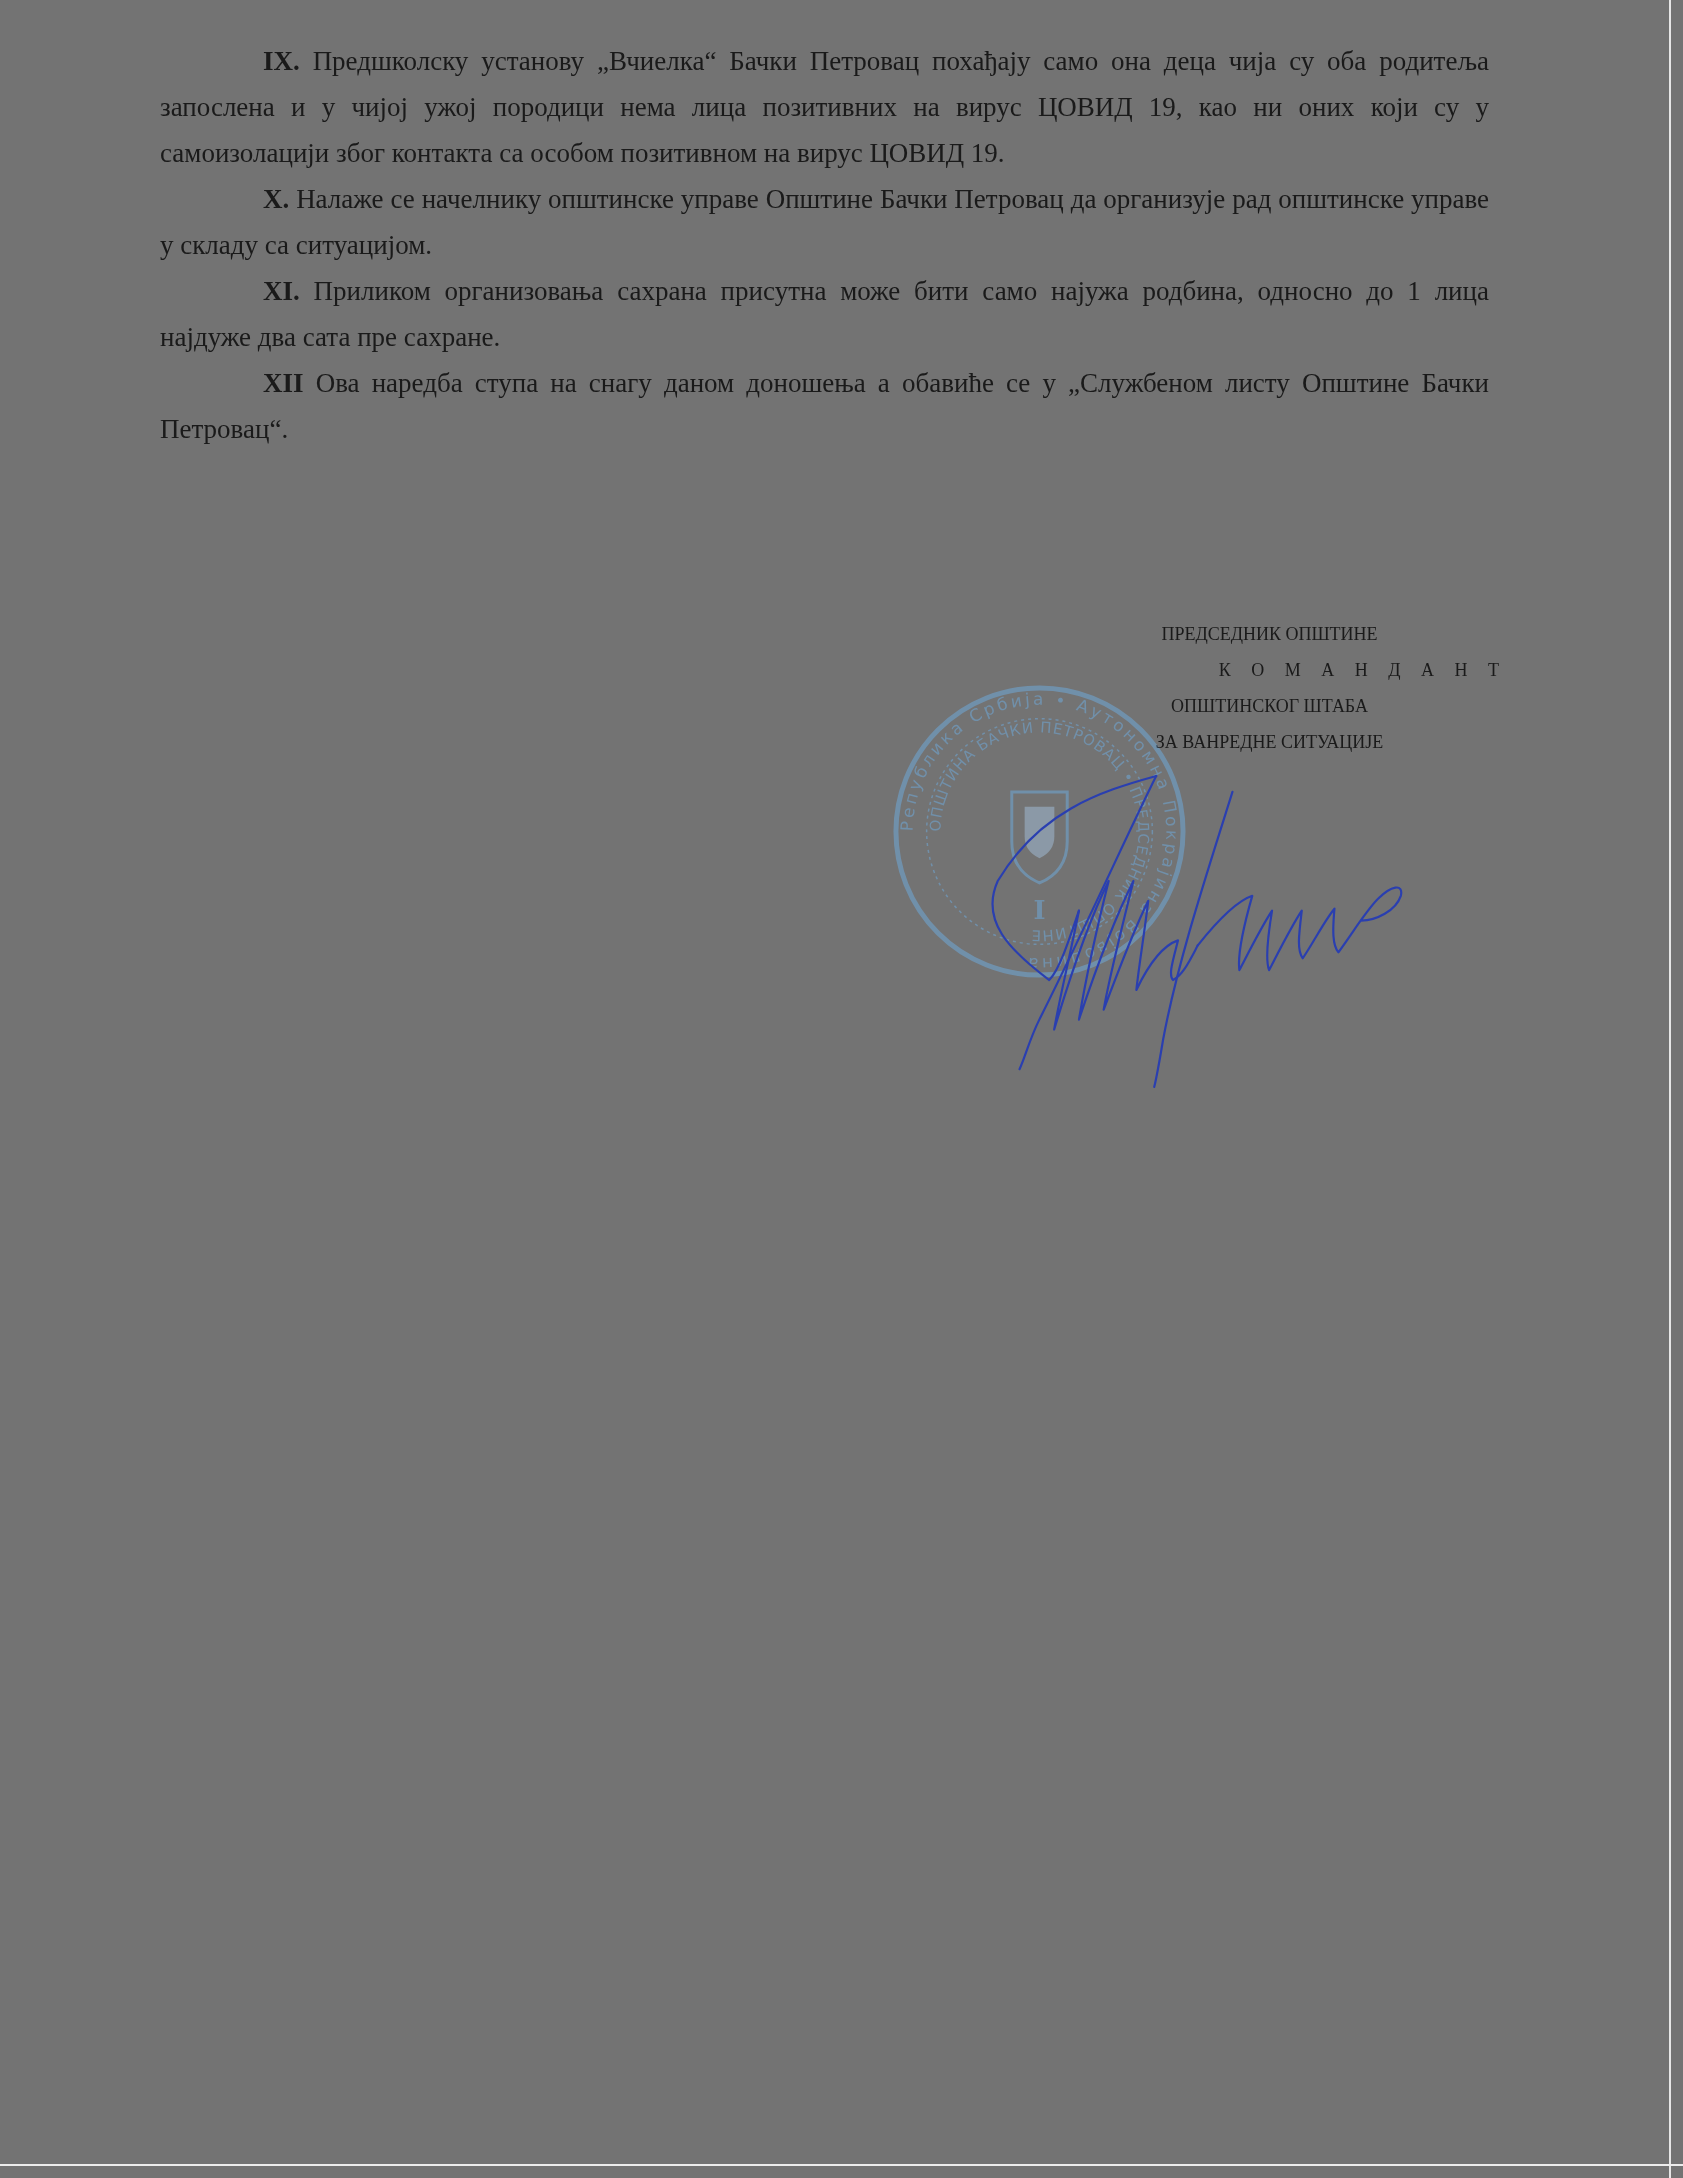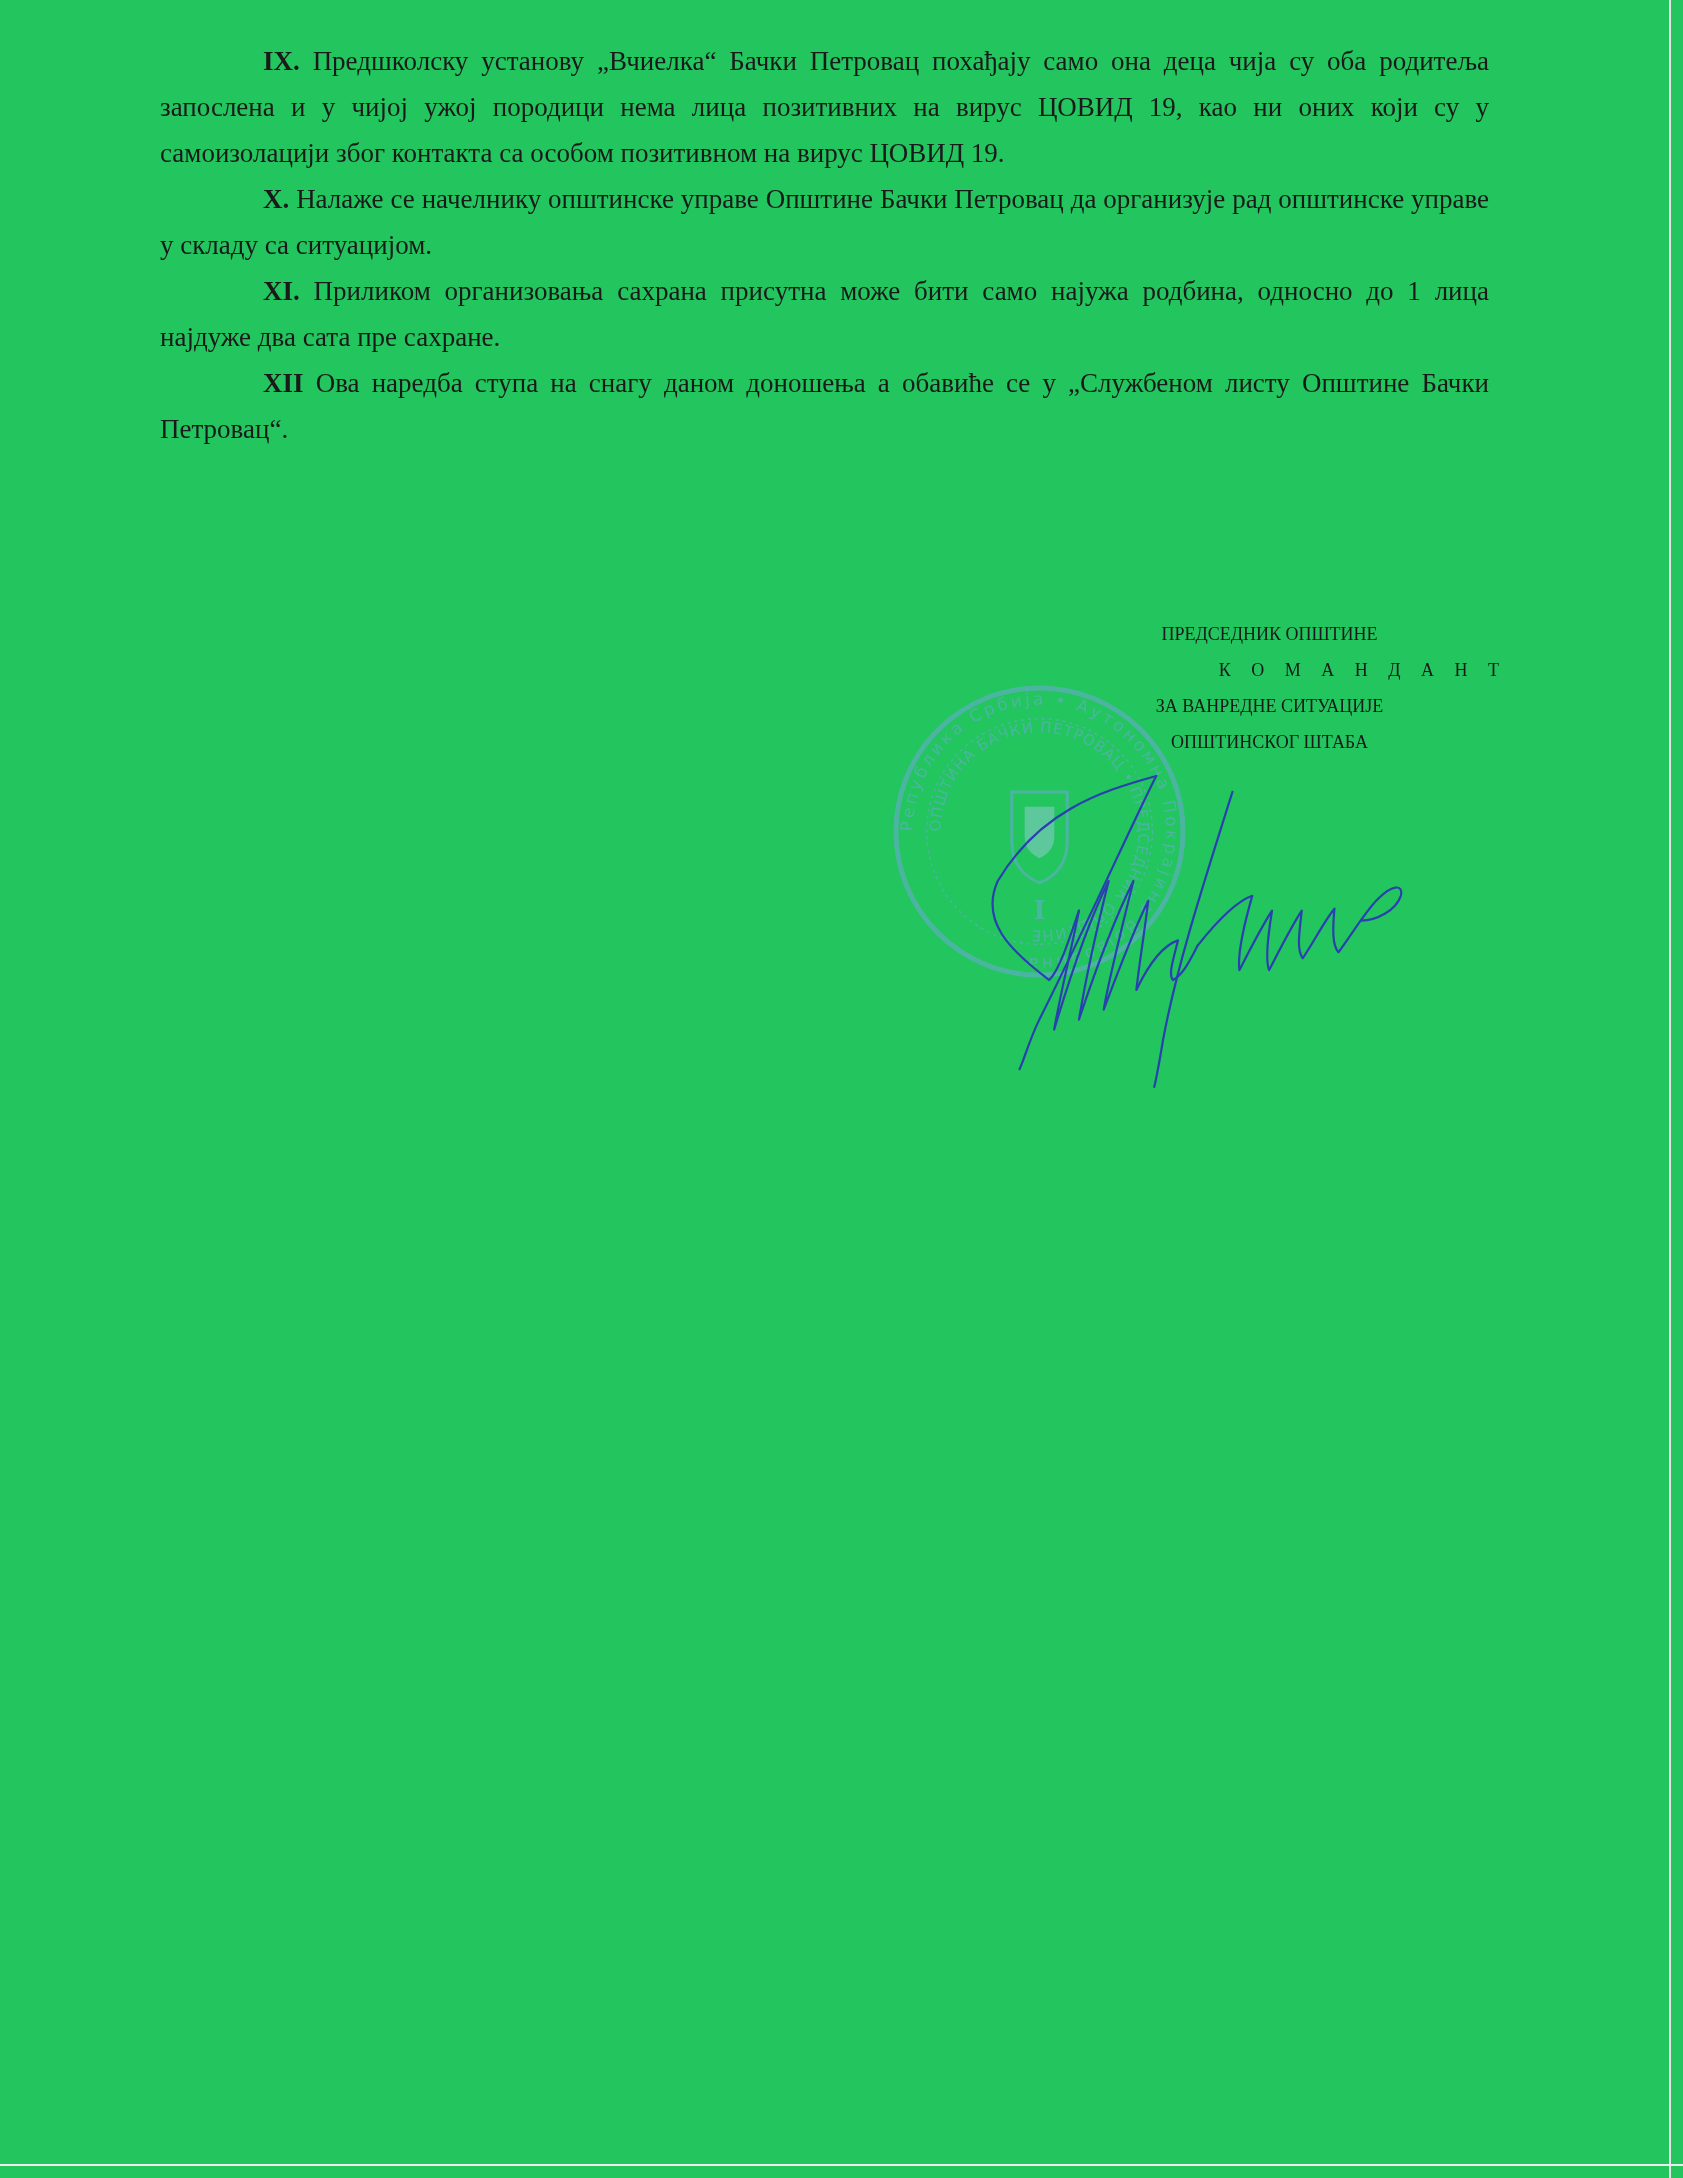--- a/index.html
+++ b/index.html
@@ -1,20 +1,20 @@
 <!DOCTYPE html>
 <html><head>
 <meta charset="utf-8">
 <style>
   html, body { margin:0; padding:0; }
   body {
     width:1683px; height:2178px; background:#fdfdfd; position:relative; overflow:hidden;
     font-family:"Liberation Serif", "DejaVu Serif", serif; color:#1a1a1a;
   }
-  .page { position:absolute; left:0; top:0; width:1683px; height:2178px; background:#22c55e; }
+  .page { position:absolute; left:0; top:0; width:1683px; height:2178px; background:#737373; }
   .edge-right { position:absolute; right:12px; top:0; width:2px; height:2178px; background:#e6e6e6; }
   .edge-bottom { position:absolute; left:0; bottom:12px; width:1683px; height:2px; background:#ececec; }
   .body-text { position:absolute; left:160px; top:38px; width:1329px; font-size:27px; line-height:46px; }
   .para { margin:0; text-align:justify; text-indent:103px; }
   .para .num { font-weight:bold; }
   .sig-block { position:absolute; left:1032px; top:616px; width:475px; text-align:center; font-size:18px; line-height:36px; z-index:3; }
   .sig-block .spaced { letter-spacing:8px;text-align:right; }
   .sig-name { margin-top:36px; }
   .stamp { position:absolute; left:891px; top:683px; width:297px; height:297px; z-index:1; opacity:0.55; }
   .signature { position:absolute; left:970px; top:772px; width:515px; height:317px; z-index:4; }
@@ -43,22 +43,22 @@
     <text font-size="17" fill="#6fa8d8" font-family="DejaVu Sans, sans-serif" letter-spacing="3"><textPath href="#outerArc">Република Србија • Аутономна Покрајина Војводина</textPath></text>
     <text font-size="15" fill="#6fa8d8" font-family="DejaVu Sans, sans-serif" letter-spacing="1"><textPath href="#innerArc">ОПШТИНА БАЧКИ ПЕТРОВАЦ • ПРЕДСЕДНИК ОПШТИНЕ</textPath></text>
     <path d="M122,110 h56 v50 q0,30 -28,42 q-28,-12 -28,-42 z" fill="none" stroke="#6fa8d8" stroke-width="3"></path>
     <path d="M135,125 h30 v30 q0,15 -15,22 q-15,-7 -15,-22 z" fill="#a9cbe9" opacity="0.8"></path>
     <text x="150" y="238" text-anchor="middle" font-size="26" font-weight="bold" fill="#6fa8d8" font-family="DejaVu Serif, serif">I</text>
   </svg>
 
   <div class="sig-block">
     <div>ПРЕДСЕДНИК ОПШТИНЕ</div>
     <div class="spaced">К О М А Н Д А Н Т</div>
+    <div>ОПШТИНСКОГ ШТАБА</div>
     <div>ЗА ВАНРЕДНЕ СИТУАЦИЈЕ</div>
-    <div>ОПШТИНСКОГ ШТАБА</div>
   </div>
 
   <svg class="signature" viewBox="0 0 520 320">
     <g fill="none" stroke="#2a3fb0" stroke-width="2.2" stroke-linecap="round" stroke-linejoin="round">
       <path d="M188,4 C130,20 70,40 28,110 C10,150 40,180 80,210 C90,200 100,170 110,140"></path>
       <path d="M188,4 C160,60 120,150 70,250 C60,270 55,290 50,300"></path>
       <path d="M110,140 C100,190 90,230 85,260 C100,210 120,150 140,110 C125,170 115,220 110,250 C130,190 150,140 165,110 C150,170 140,210 135,240 C150,200 165,160 180,130 C175,170 170,200 168,220 C180,195 195,175 210,170 C205,190 200,205 205,210 C215,205 222,190 230,175"></path>
       <path d="M265,20 C240,100 210,190 195,270 C190,300 188,310 186,318"></path>
       <path d="M230,175 C250,150 270,130 285,125 C275,160 270,185 272,200 C285,175 295,155 305,140 C300,170 298,190 302,200 C315,175 325,155 335,140 C332,165 330,180 336,188 C348,170 358,150 368,138 C366,160 366,175 372,182 C388,160 400,140 412,128 C425,115 438,112 435,125 C430,140 410,150 395,150"></path>
     </g>

